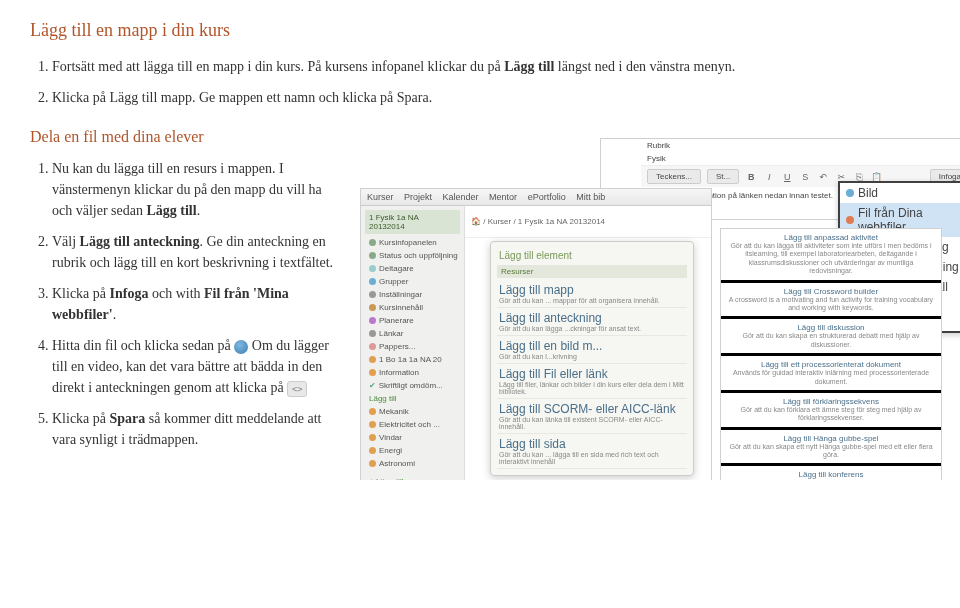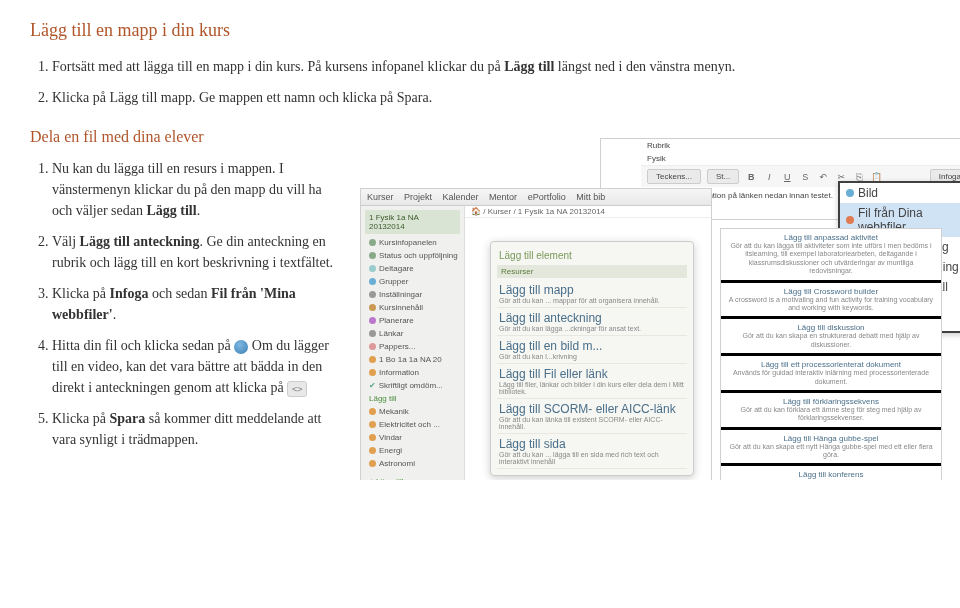--- a/index.html
+++ b/index.html
@@ -129,21 +129,21 @@
     padding: 3px 4px;
     font-size: 8px;
     margin-top: 4px;
   }
   .main-area {
     flex: 1;
     background: #fff;
     position: relative;
   }
   .breadcrumbs {
-    padding: 1px 6px;
+    padding: 11px 6px;
     font-size: 8px;
     color: #666;
     border-bottom: 1px solid #eee;
   }
   .popup {
     position: absolute;
     top: 35px;
     left: 25px;
     width: 190px;
     background: #f6f6f2;
@@ -282,21 +282,21 @@
 <div class="columns">
   <div class="left-col">
     <ol>
       <li>
         <span>Nu kan du lägga till en resurs i mappen. I vänstermenyn klickar du på den mapp du vill ha och väljer sedan </span><span class="bold">Lägg till</span><span>.</span>
       </li>
       <li>
         <span>Välj </span><span class="bold">Lägg till anteckning</span><span>. Ge din anteckning en rubrik och lägg  till en kort beskrivning i textfältet.</span>
       </li>
       <li>
-        <span>Klicka på </span><span class="bold">Infoga</span><span> och sedan </span><span class="bold">Fil från 'Mina webbfiler'</span><span>.</span>
+        <span>Klicka på </span><span class="bold">Infoga</span><span> och with </span><span class="bold">Fil från 'Mina webbfiler'</span><span>.</span>
       </li>
       <li>
         <span>Hitta din fil och klicka sedan på </span><span class="globe-icon"></span><span> Om du lägger till en video, kan det vara bättre att bädda in den direkt i anteckningen genom att klicka på </span><span class="code-icon">&lt;&gt;</span>
       </li>
       <li>
         <span>Klicka på </span><span class="bold">Spara</span><span> så kommer ditt meddelande att vara synligt i trädmappen.</span>
       </li>
     </ol>
   </div>
 

